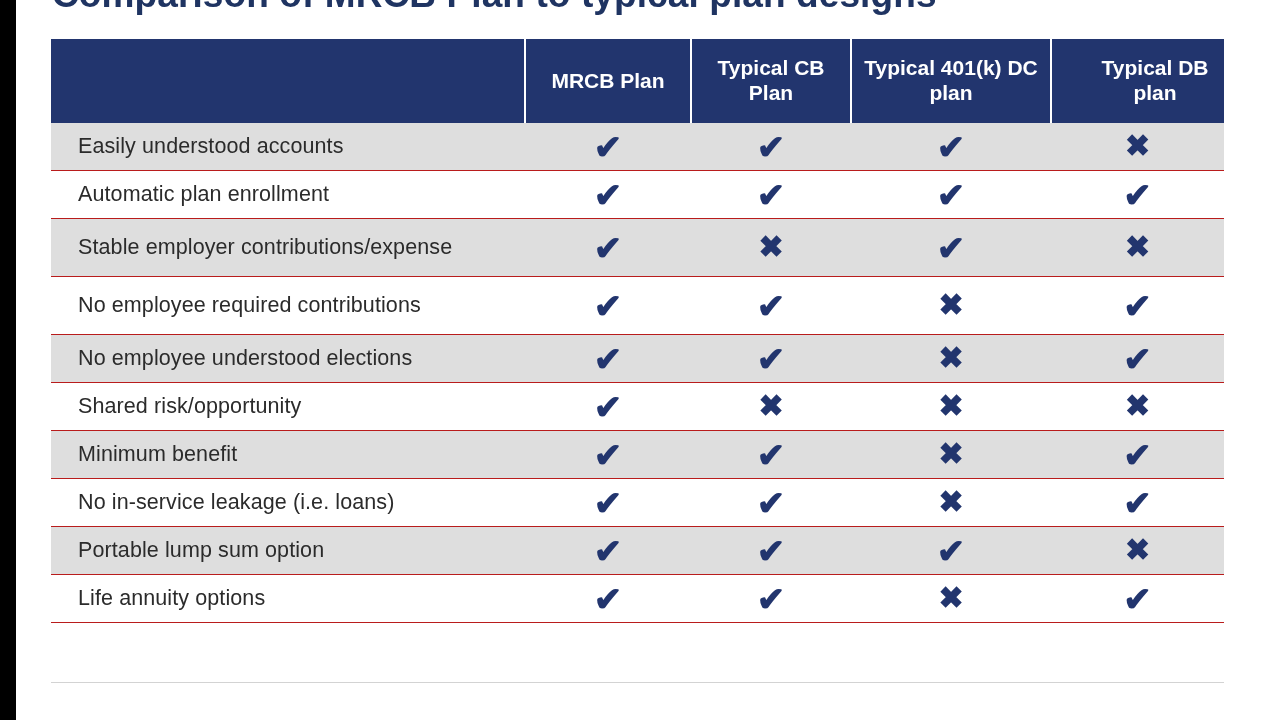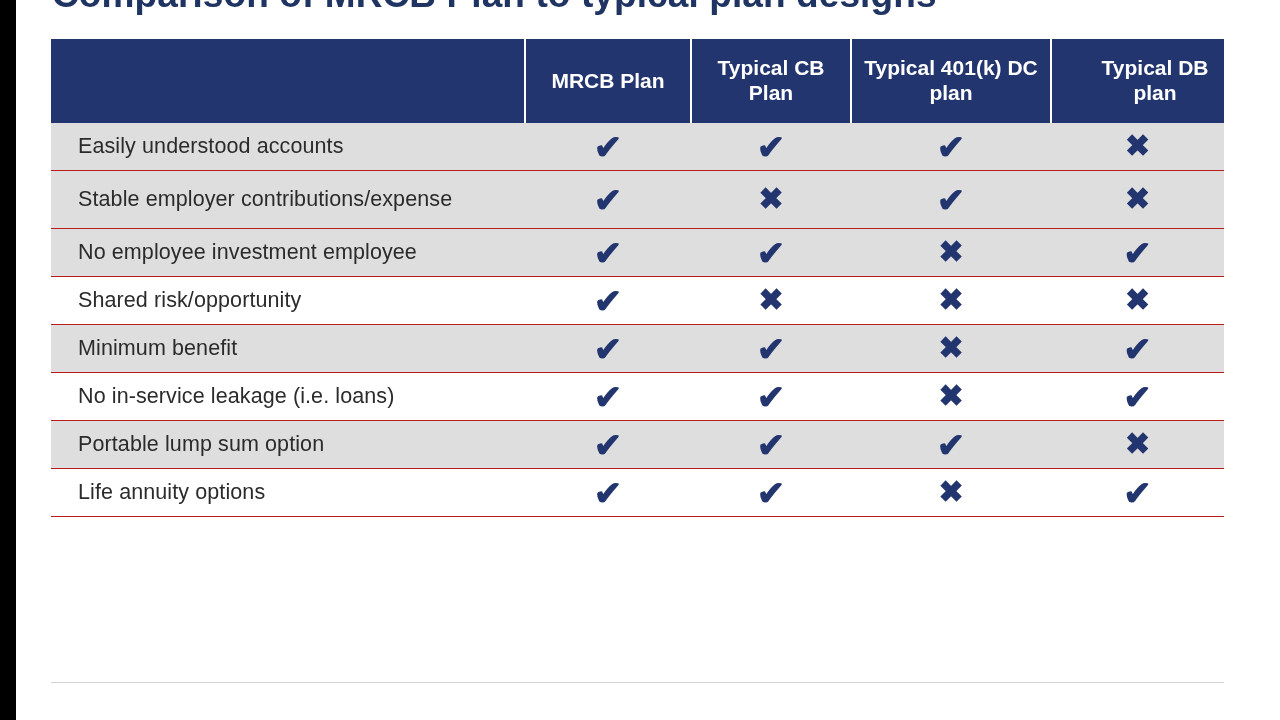--- a/index.html
+++ b/index.html
@@ -135,29 +135,43 @@
         </tr>
       </thead>
       <tbody id="table-body">
           <tr class="alt">
             <td class="feature">Easily understood accounts</td>
             <td class="mark"><span class="glyph-check">✔</span></td>
             <td class="mark"><span class="glyph-check">✔</span></td>
             <td class="mark"><span class="glyph-check">✔</span></td>
             <td class="mark"><span class="glyph-x">✖</span></td>
           </tr>
+          <tr>
+            <td class="feature">Automatic plan enrollment</td>
+            <td class="mark"><span class="glyph-check">✔</span></td>
+            <td class="mark"><span class="glyph-check">✔</span></td>
+            <td class="mark"><span class="glyph-check">✔</span></td>
+            <td class="mark"><span class="glyph-check">✔</span></td>
+          </tr>
           <tr class="alt tall">
             <td class="feature">Stable employer contributions/expense</td>
             <td class="mark"><span class="glyph-check">✔</span></td>
             <td class="mark"><span class="glyph-x">✖</span></td>
             <td class="mark"><span class="glyph-check">✔</span></td>
             <td class="mark"><span class="glyph-x">✖</span></td>
           </tr>
-          <tr class="alt">
-            <td class="feature">No employee investment employee</td>
+          <tr class=" tall">
+            <td class="feature">No employee required contributions</td>
+            <td class="mark"><span class="glyph-check">✔</span></td>
+            <td class="mark"><span class="glyph-check">✔</span></td>
+            <td class="mark"><span class="glyph-x">✖</span></td>
+            <td class="mark"><span class="glyph-check">✔</span></td>
+          </tr>
+          <tr class="alt">
+            <td class="feature">No employee understood elections</td>
             <td class="mark"><span class="glyph-check">✔</span></td>
             <td class="mark"><span class="glyph-check">✔</span></td>
             <td class="mark"><span class="glyph-x">✖</span></td>
             <td class="mark"><span class="glyph-check">✔</span></td>
           </tr>
           <tr>
             <td class="feature">Shared risk/opportunity</td>
             <td class="mark"><span class="glyph-check">✔</span></td>
             <td class="mark"><span class="glyph-x">✖</span></td>
             <td class="mark"><span class="glyph-x">✖</span></td>

